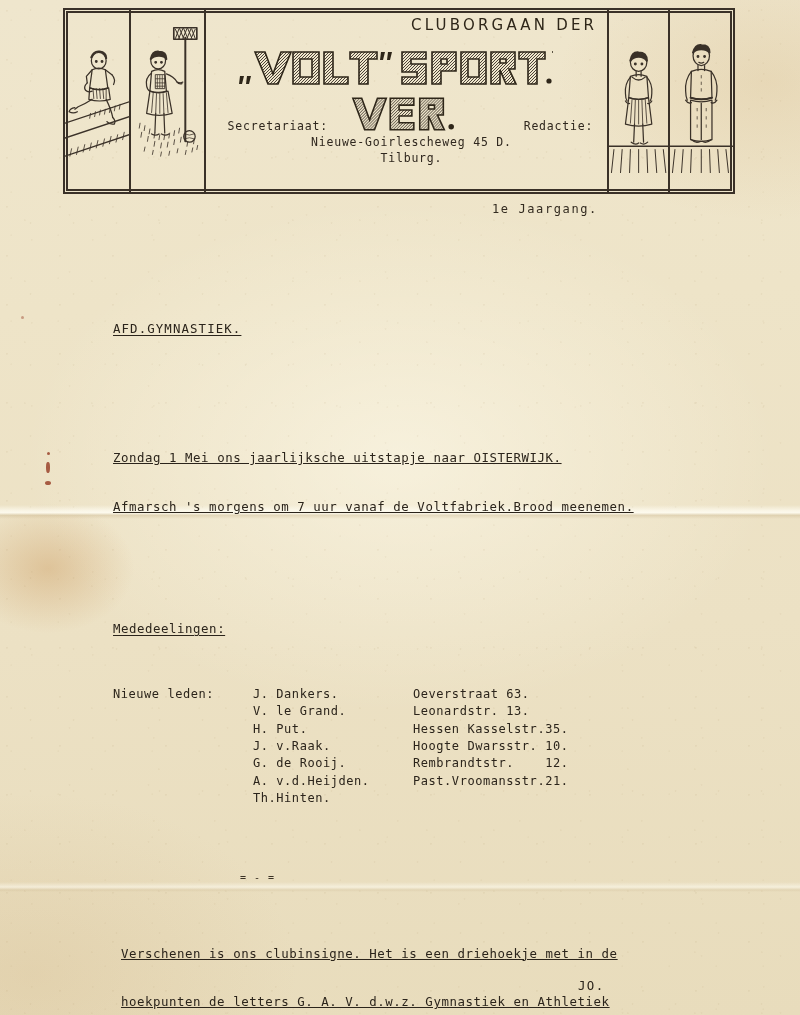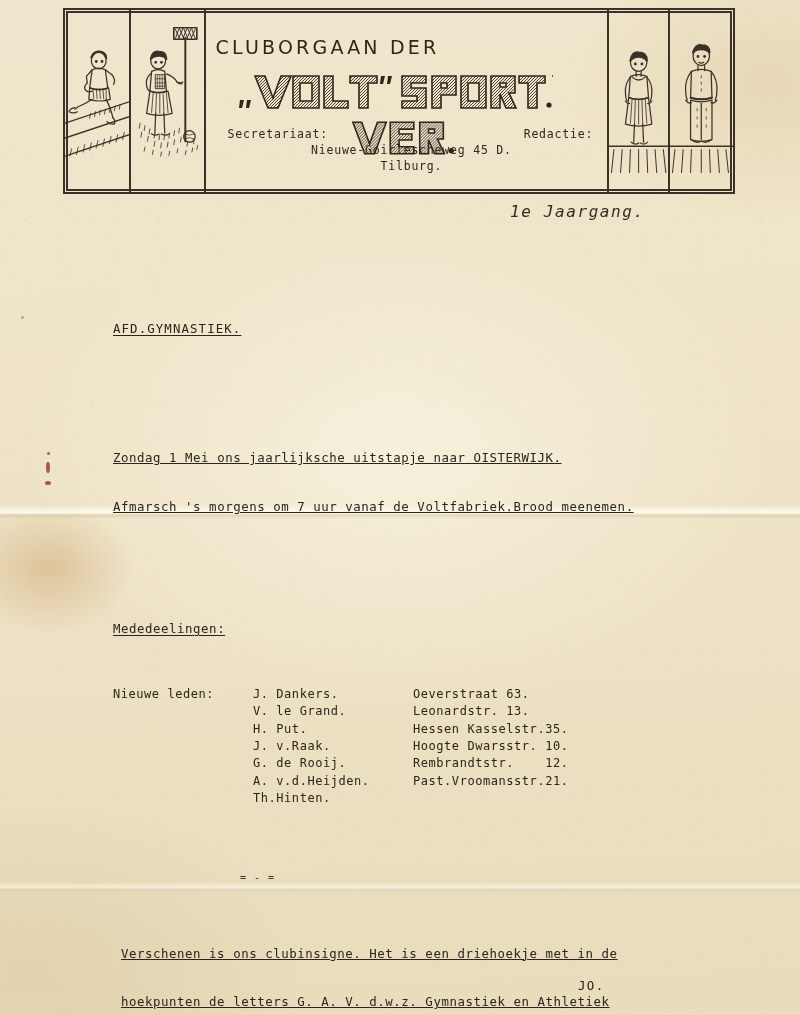--- a/index.html
+++ b/index.html
@@ -103,63 +103,61 @@
 
   .mh-panel svg { display: block; width: 100%; height: 100%; }
 
   
   #title-panel {
     position: relative;
     padding: 6px 10px 0 10px;
     box-sizing: border-box;
   }
   #cluborgaan {
-    text-align: left;
+    text-align: right;
     font-family: "DejaVu Sans", sans-serif;
-    font-size: 19px;
+    font-size: 15px;
     letter-spacing: 3.2px;
     color: #2e2619;
-    margin-top: 20px;
+    margin-top: 0;
   }
   #volt-line {
     text-align: center;
     margin-top: 12px;
   }
   #volt-line svg { display: inline-block; width: 340px; height: 42px; }
 
   #addr {
     position: absolute;
     left: 0; right: 0;
     top: 108px;
     font-size: 11.5px;
     line-height: 16px;
     color: #2f271e;
   }
   #addr .row1 {
     display: flex;
     justify-content: space-between;
     padding: 0 14px 0 22px;
     letter-spacing: 0.8px;
-    margin-top: 8px;
   }
   #addr .row2, #addr .row3 {
     text-align: center;
     letter-spacing: 0.8px;
     padding-left: 10px;
   }
   #addr .row3 { padding-left: 10px; }
 
   #jaargang {
     position: absolute;
-    left: 510px;
+    left: 492px;
     top: 202px;
-    font-size: 16px;
+    font-size: 12px;
     letter-spacing: 1.6px;
     color: #332b20;
-    font-style: italic;
   }
 
   
   #content {
     position: absolute;
     left: 113px;
     top: 272px;
     width: 660px;
     color: #2b241b;
     font-size: 12.4px;

